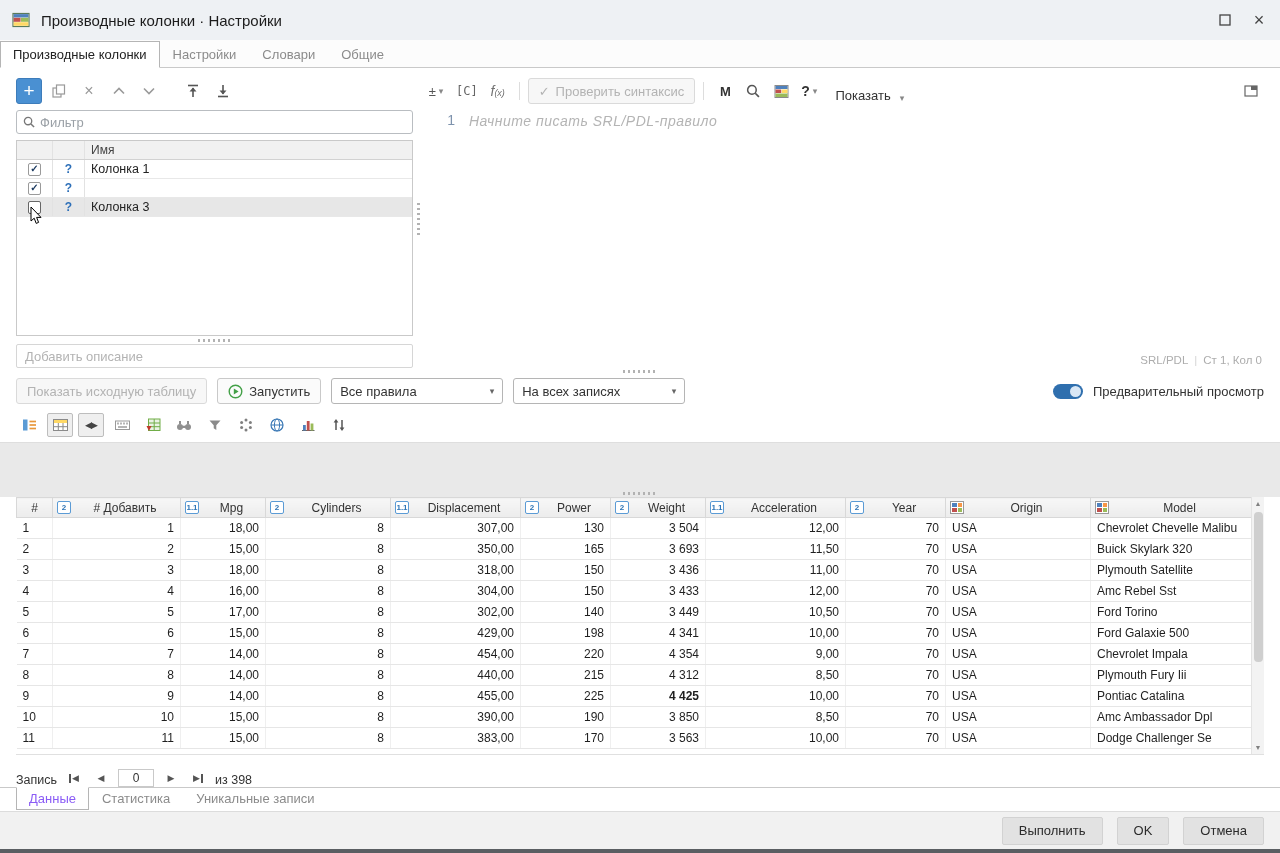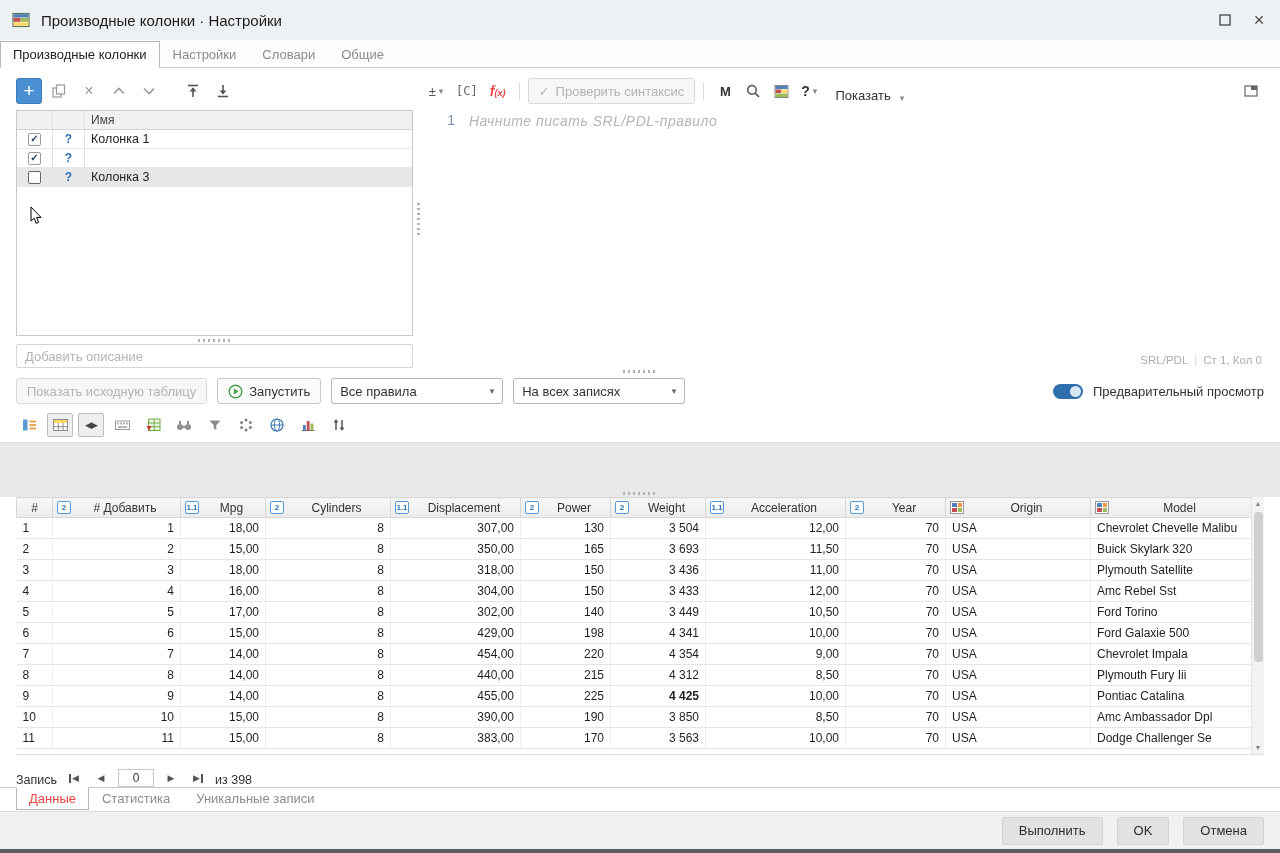--- a/index.html
+++ b/index.html
@@ -55,21 +55,21 @@
   
   .editor-panel { flex:1; display:flex; flex-direction:column; padding-top:8px; position:relative; }
   .ed-toolbar { height:30px; display:flex; align-items:center; gap:2px; margin-bottom:2px; }
   .ebtn { height:26px; min-width:26px; border:none; background:transparent; display:flex; align-items:center; justify-content:center; font-size:13px; color:#555; padding:0 5px; }
   .dd { font-size:9px; color:#888; margin-left:3px; }
   .btn { height:26px; border:1px solid #c9c9c9; background:#fbfbfb; border-radius:3px; padding:0 10px; font-size:13px; color:#333; display:flex; align-items:center; gap:6px; }
   .btn.disabled { background:#f7f7f7; border-color:#dadada; color:#b3b3b3; }
   .btn.flat { border-color:transparent; background:transparent;align-items:flex-end; }
   .sep { width:1px; height:18px; background:#ddd; margin:0 6px; }
   .mono { font-family:"DejaVu Sans Mono", monospace; font-size:12px; color:#666; }
-  .fx { font-style:italic; font-family:"DejaVu Serif", serif; font-size:14px; color:#ef4444;font-weight:bold; }
+  .fx { font-style:italic; font-family:"DejaVu Serif", serif; font-size:14px; color:#737373; }
   .fx .sub { font-size:9px; }
   .macro { font-weight:bold; font-size:13px; color:#333; }
   .help { font-size:14px; color:#333; font-weight:bold; }
   .ed-body { flex:1; display:flex; font-family:"DejaVu Sans Mono", monospace; }
   .gutter { width:46px; text-align:right; padding:4px 14px 0 0; color:#7e93ad; font-size:14px; }
   .code { flex:1; padding-top:4px; }
   .ph { font-style:italic; color:#b4b4b4; font-size:14px; letter-spacing:.5px; }
   .ed-status { position:absolute; bottom:2px; right:2px; font-size:11.5px; color:#adadad; display:flex; gap:6px; align-items:center; }
   .ed-status .sb { color:#d4d4d4; }
 
@@ -111,21 +111,21 @@
 
   
   .recnav { flex:0 0 24px; display:flex; align-items:flex-end; gap:7px; padding:0 16px; font-size:12.5px; color:#333;margin-top:8px; }
   .nbtn { width:20px; height:18px; display:flex; align-items:center; justify-content:center; color:#555; font-size:9px; background:transparent; border:none; gap:1px; padding:0; }
   .nbtn .bar { width:2px; height:9px; background:#555; display:inline-block; }
   .rec-input { width:36px; height:18px; border:1px solid #c9c9c9; text-align:center; font-size:12px; color:#333; outline:none; }
 
   
   .btabs { flex:0 0 24px; display:flex; align-items:flex-start; padding-left:16px; border-top:1px solid #c9c9c9; background:#fff; }
   .btab { height:23px; padding:0 12px; display:flex; align-items:center; font-size:13px; color:#8b8b8b; border:1px solid transparent; margin-top:-1px; }
-  .btab.active { border-color:#b5b5b5; border-top-color:#fff; background:#fff; color:#ef4444; }
+  .btab.active { border-color:#b5b5b5; border-top-color:#fff; background:#fff; color:#8b5cf6; }
 
   
   .footer { flex:1; background:#f1f1f1; border-top:1px solid #dcdcdc; display:flex; align-items:center; justify-content:flex-end; gap:14px; padding:0 16px; }
   .fbtn { height:28px; padding:0 16px; background:#e2e2e2; border:1px solid #d2d2d2; border-radius:2px; font-size:13px; color:#2b2b2b; }
   .win-edge { flex:0 0 4px; background:#5a5e62; }
 
   .cursor { position:absolute; left:30px; top:206px; z-index:50; pointer-events:none; }
   svg { display:block; }
 </style>
 </head>
@@ -191,20 +191,29 @@
       </button>
       <button class="tbtn">
         <svg width="14" height="14" viewBox="0 0 14 14">
             <line x1="2" y1="12.5" x2="12" y2="12.5" stroke="#555" stroke-width="1.6"></line>
             <line x1="7" y1="1" x2="7" y2="10" stroke="#555" stroke-width="1.6"></line>
             <polygon points="3.5,6.5 10.5,6.5 7,10.5" fill="#555"></polygon>
           </svg>
       </button>
     </div>
 
+    <div class="filter">
+      <span>
+        <svg width="12" height="12" viewBox="0 0 13 13">
+            <circle cx="5.5" cy="5.5" r="4" fill="none" stroke="#777" stroke-width="1.4"></circle>
+            <line x1="8.6" y1="8.6" x2="12" y2="12" stroke="#777" stroke-width="1.6"></line>
+          </svg>
+      </span>
+      <input placeholder="Фильтр" style="">
+    </div>
 
     <div class="col-list">
       <div class="cl-head">
         <span class="c-cb"></span>
         <span class="c-q"></span>
         <span class="c-name">Имя</span>
       </div>
       <div class="cl-row">
         <span class="c-cb">
             <span class="cb">✓</span>

